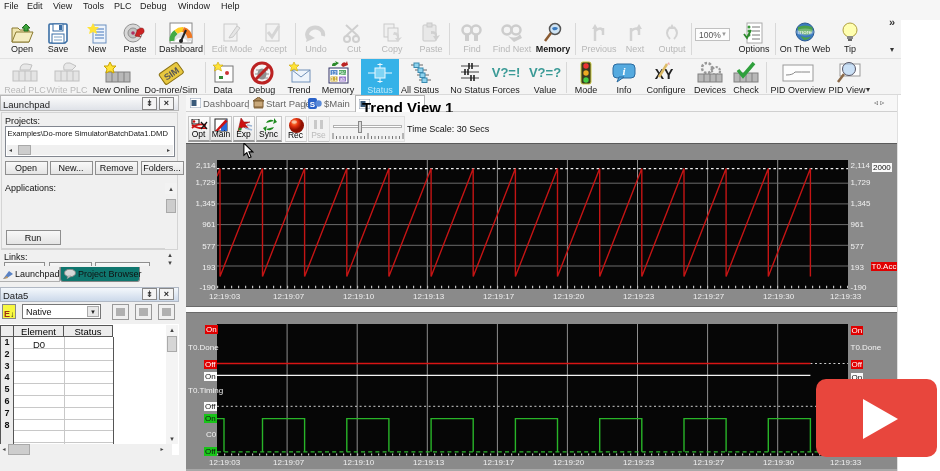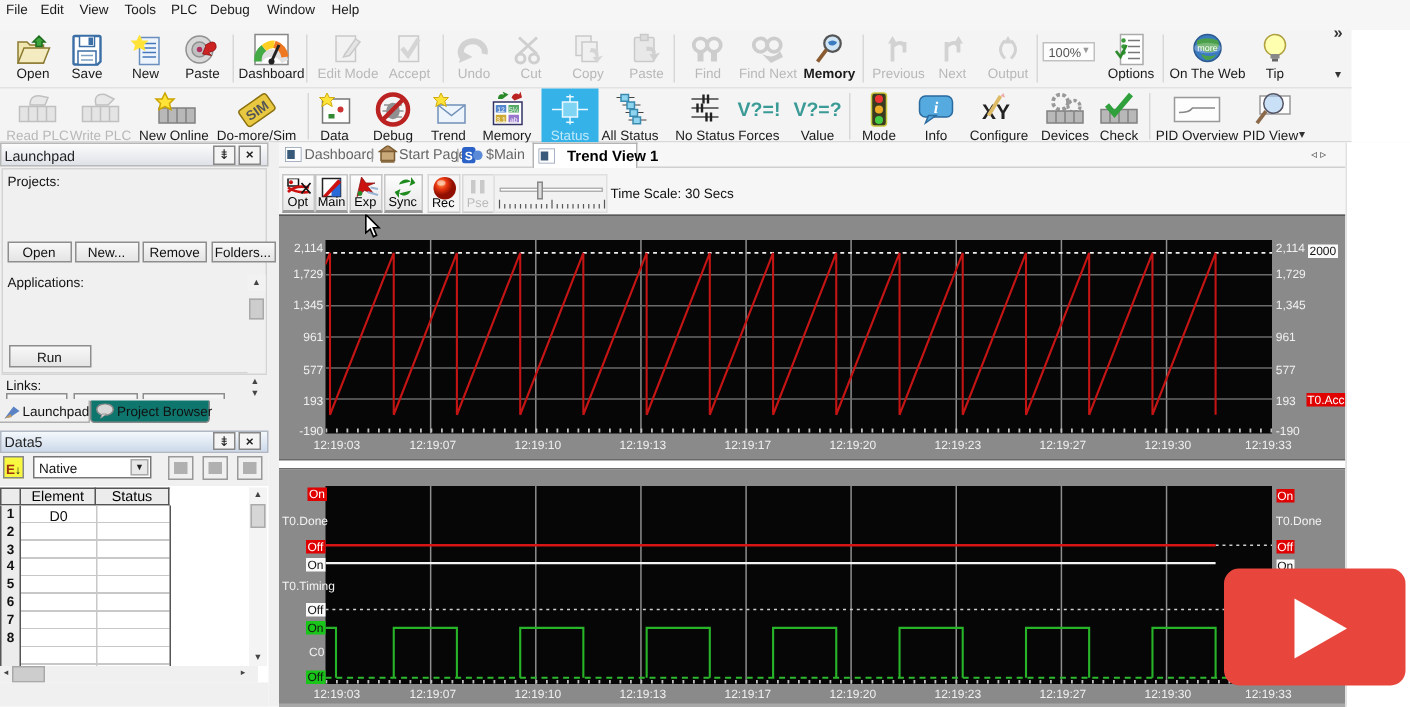--- a/index.html
+++ b/index.html
@@ -472,20 +472,28 @@
 <div id="leftpanel">
 
  <div class="abs" style="left:0;top:0;width:179px;height:16px;background:linear-gradient(#fcfcfc,#dfe2e8);border:1px solid #b8b8b8">
   <span style="position:absolute;left:2px;top:2.5px;font-size:9.5px;color:#222">Launchpad</span>
   <div class="winbtn" style="right:21px;top:1px">⇟</div>
   <div class="winbtn" style="right:4px;top:1px;font-weight:bold">×</div>
  </div>
 
  <div class="abs" style="left:1px;top:17px;width:177px;height:137px;background:#f0f0f0;border:1px solid #d4d4d4">
   <span class="abs smalltext" style="left:3px;top:3px">Projects:</span>
+  <div class="whitebox" style="left:2.5px;top:13px;width:170px;height:31px">
+   <span class="abs" style="left:2px;top:2px;font-size:7.6px;color:#111;white-space:nowrap">Examples\Do-more Simulator\BatchData1.DMD</span>
+   <div class="hscroll" style="left:1px;bottom:1px;width:166px">
+    <div class="arr" style="left:0">◂</div>
+            <div class="arr" style="right:0">▸</div>
+    <div class="thumb" style="left:11px;width:13px"></div>
+   </div>
+  </div>
   <div class="btn3d" style="left:2.5px;top:48px;width:43px;height:14px;padding-top:1px">Open</div>
   <div class="btn3d" style="left:47.5px;top:48px;width:43px;height:14px;padding-top:1px">New...</div>
   <div class="btn3d" style="left:93px;top:48px;width:43px;height:14px;padding-top:1px">Remove</div>
   <div class="btn3d" style="left:138.5px;top:48px;width:43px;height:14px;padding-top:1px;overflow:hidden">Folders...</div>
 
   <span class="abs smalltext" style="left:3px;top:70px">Applications:</span>
   <div class="btn3d" style="left:3.5px;top:117px;width:55px;height:15px;padding-top:2px">Run</div>
 
   <div class="abs" style="left:163px;top:70px;width:12px;height:78px;background:#f0f0f0">
    <div class="abs" style="left:0;top:0;width:12px;height:11px;background:#f2f2f2;font-size:7px;text-align:center;color:#444;line-height:11px">▴</div>
@@ -593,21 +601,21 @@
   <rect x="0" y="0" width="9" height="11" rx="2" fill="#2a62c8"></rect>
   <text x="4.5" y="8.5" font-size="8" font-weight="bold" fill="#fff" text-anchor="middle" font-family="Liberation Sans">S</text>
   <circle cx="10.5" cy="5.5" r="3.2" fill="#5a8ad8"></circle>
  </svg>
  <span class="tabitem" style="left:138px">$Main</span>
  <div class="abs" style="left:169px;top:0;width:70px;height:17px;background:#fff;border:1px solid #b5b5b5;border-bottom:none">
   <svg class="abs" style="left:3px;top:3px" width="11" height="10" viewBox="0 0 11 10">
    <rect x="0" y="0" width="11" height="10" fill="#fff" stroke="#8a9ab0"></rect>
           <rect x="1.5" y="2" width="5" height="6" fill="#3a5a7a"></rect>
   </svg>
-  <span class="abs" style="left:22px;top:3px;font-size:10px;font-weight:bold;color:#000;white-space:nowrap">Trend View 1</span>
+  <span class="abs" style="left:6px;top:3px;font-size:15px;font-weight:bold;color:#000;white-space:nowrap">Trend View 1</span>
  </div>
  <span class="abs" style="left:688px;top:3px;font-size:8px;color:#555">◃ ▹</span>
  <span class="abs" style="left:738px;top:2px;font-size:9px;color:#555">×</span>
 </div>
 
 <div id="trendbar">
  <div class="trbtn" style="left:1.5px">
   <svg style="position:absolute;left:2px;top:2px" width="17" height="13" viewBox="0 0 17 13">
    <rect x="1" y="0" width="7" height="5" fill="none" stroke="#111"></rect>
    <circle cx="3" cy="2.5" r="1.3" fill="#cc1111"></circle>

